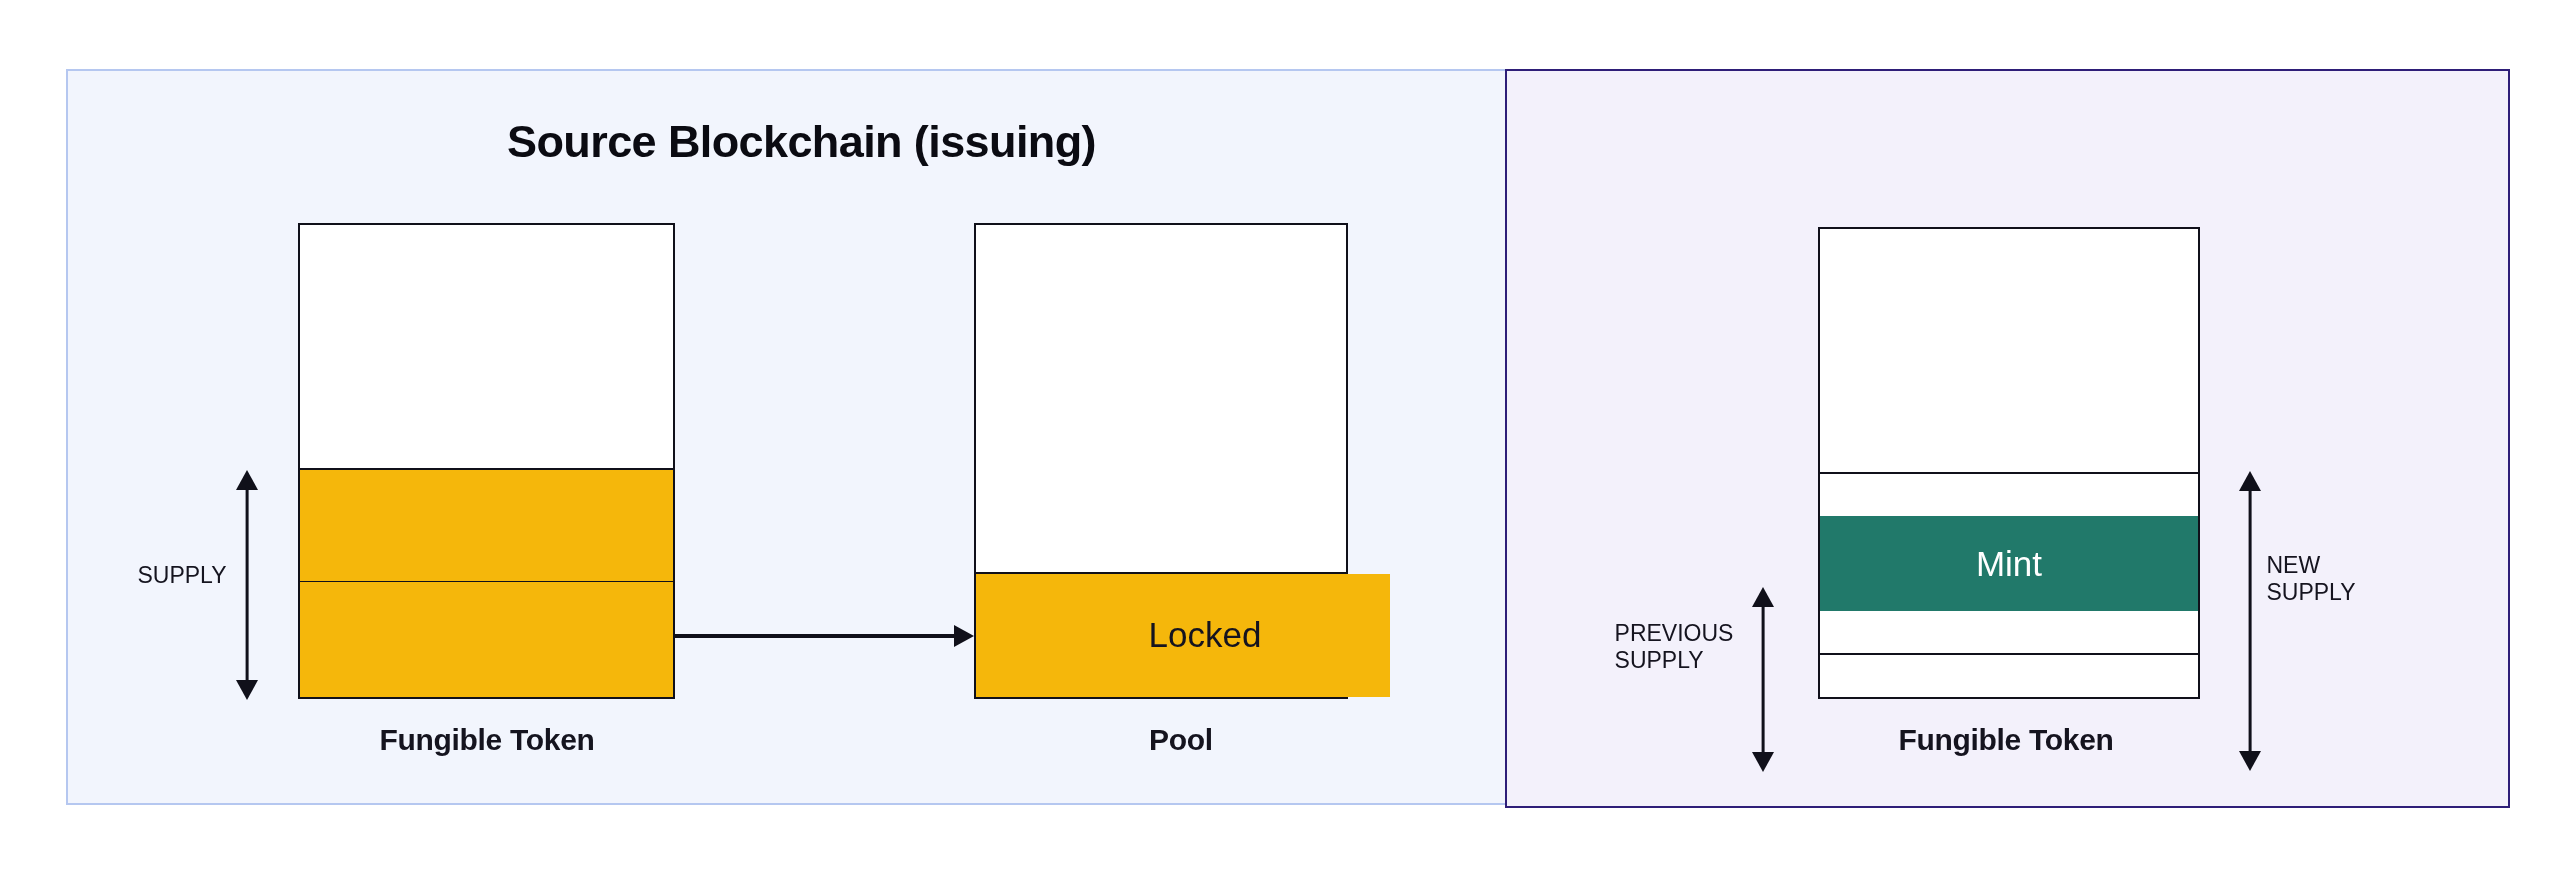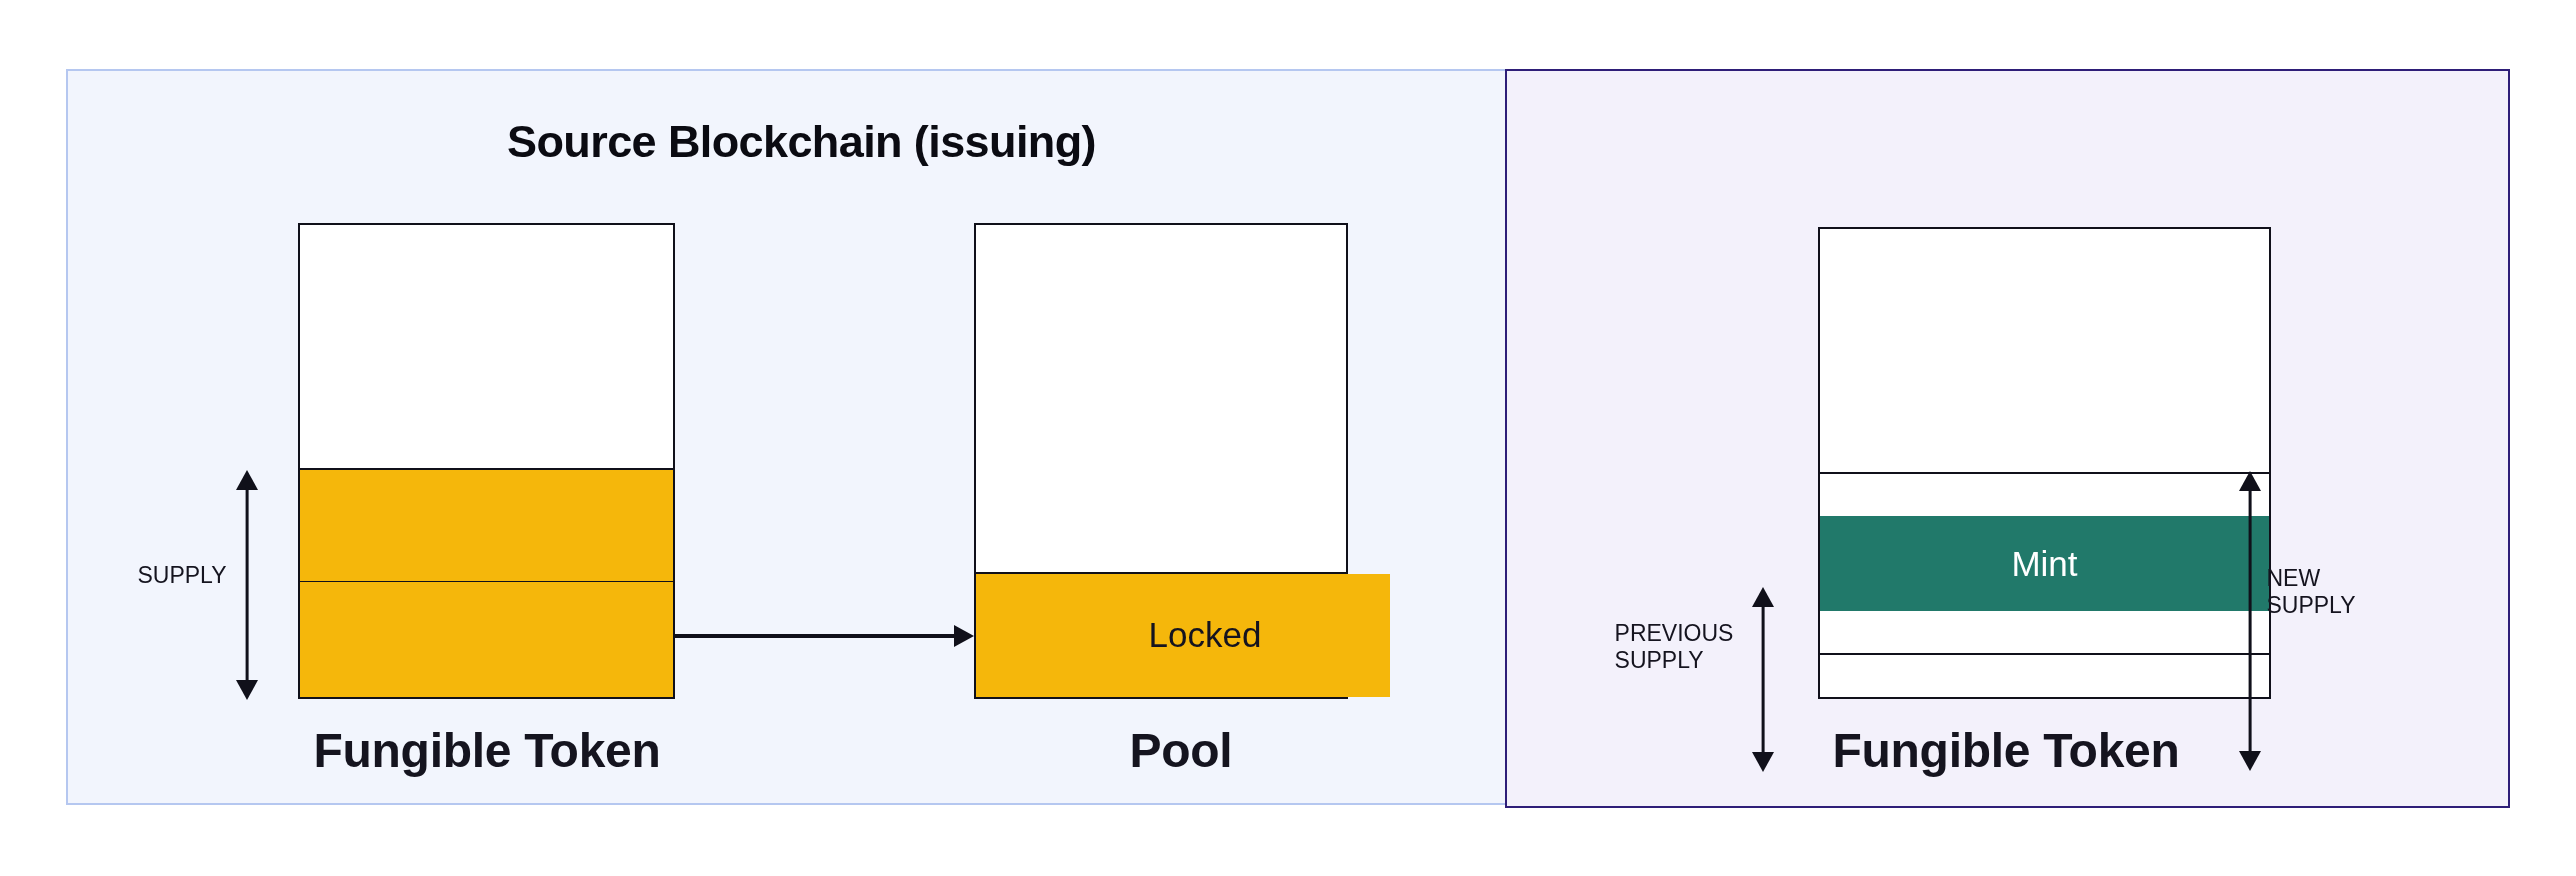--- a/index.html
+++ b/index.html
@@ -35,28 +35,28 @@
     display: flex; flex-direction: column;
   }
   .sec { width: 100%; display: flex; align-items: center; justify-content: center; }
   .sec.white { background: var(--white); }
   .sec.yellow { background: var(--yellow); }
   .sec.teal { background: var(--teal); }
   .divider { height: 1.7px; width: 100%; background: var(--ink); flex: none; }
 
   .box-ft-src { left: 230px; top: 152px; width: 377px; height: 476px; }
   .box-pool   { left: 906px; top: 152px; width: 374px; height: 476px; }
-  .box-ft-dst { left: 311px; top: 156px; width: 453px; height: 472px; gap: 42px; }
+  .box-ft-dst { left: 311px; top: 156px; width: 382px; height: 472px; gap: 42px; }
 
   .inner-label { font-size: 35px; font-weight: 500; color: var(--text_dark); }
   .inner-label.on-teal { color: var(--white); }
 
   .box-caption {
     position: absolute; top: 652px; transform: translateX(-50%);
-    font-size: 48px; font-weight: 600; letter-spacing: -0.3px;
+    font-size: 30px; font-weight: 600; letter-spacing: -0.3px;
     color: var(--text_dark); white-space: nowrap;
   }
 
   
   .measure-label {
     position: absolute; transform: translate(-50%, -50%);
     font-size: 23px; font-weight: 500; line-height: 26.5px;
     color: var(--text_dark); text-align: left; white-space: nowrap;
   }
 
@@ -159,21 +159,21 @@
       <div class="sec yellow" style="flex:1;"></div>
     </div>
     <div class="box-caption" style="left:499px;">Fungible Token</div>
 
     <div class="varrow varrow-new">
       <div class="head-up"></div>
       <div class="shaft"></div>
       <div class="head-down"></div>
     </div>
 
-    <div class="measure-label" style="left:804px; top:520px;">
+    <div class="measure-label" style="left:804px; top:507px;">
       <div>NEW</div>
       <div>SUPPLY</div>
     </div>
 
   </section>
 
 </div>
 
 
 </body></html>

